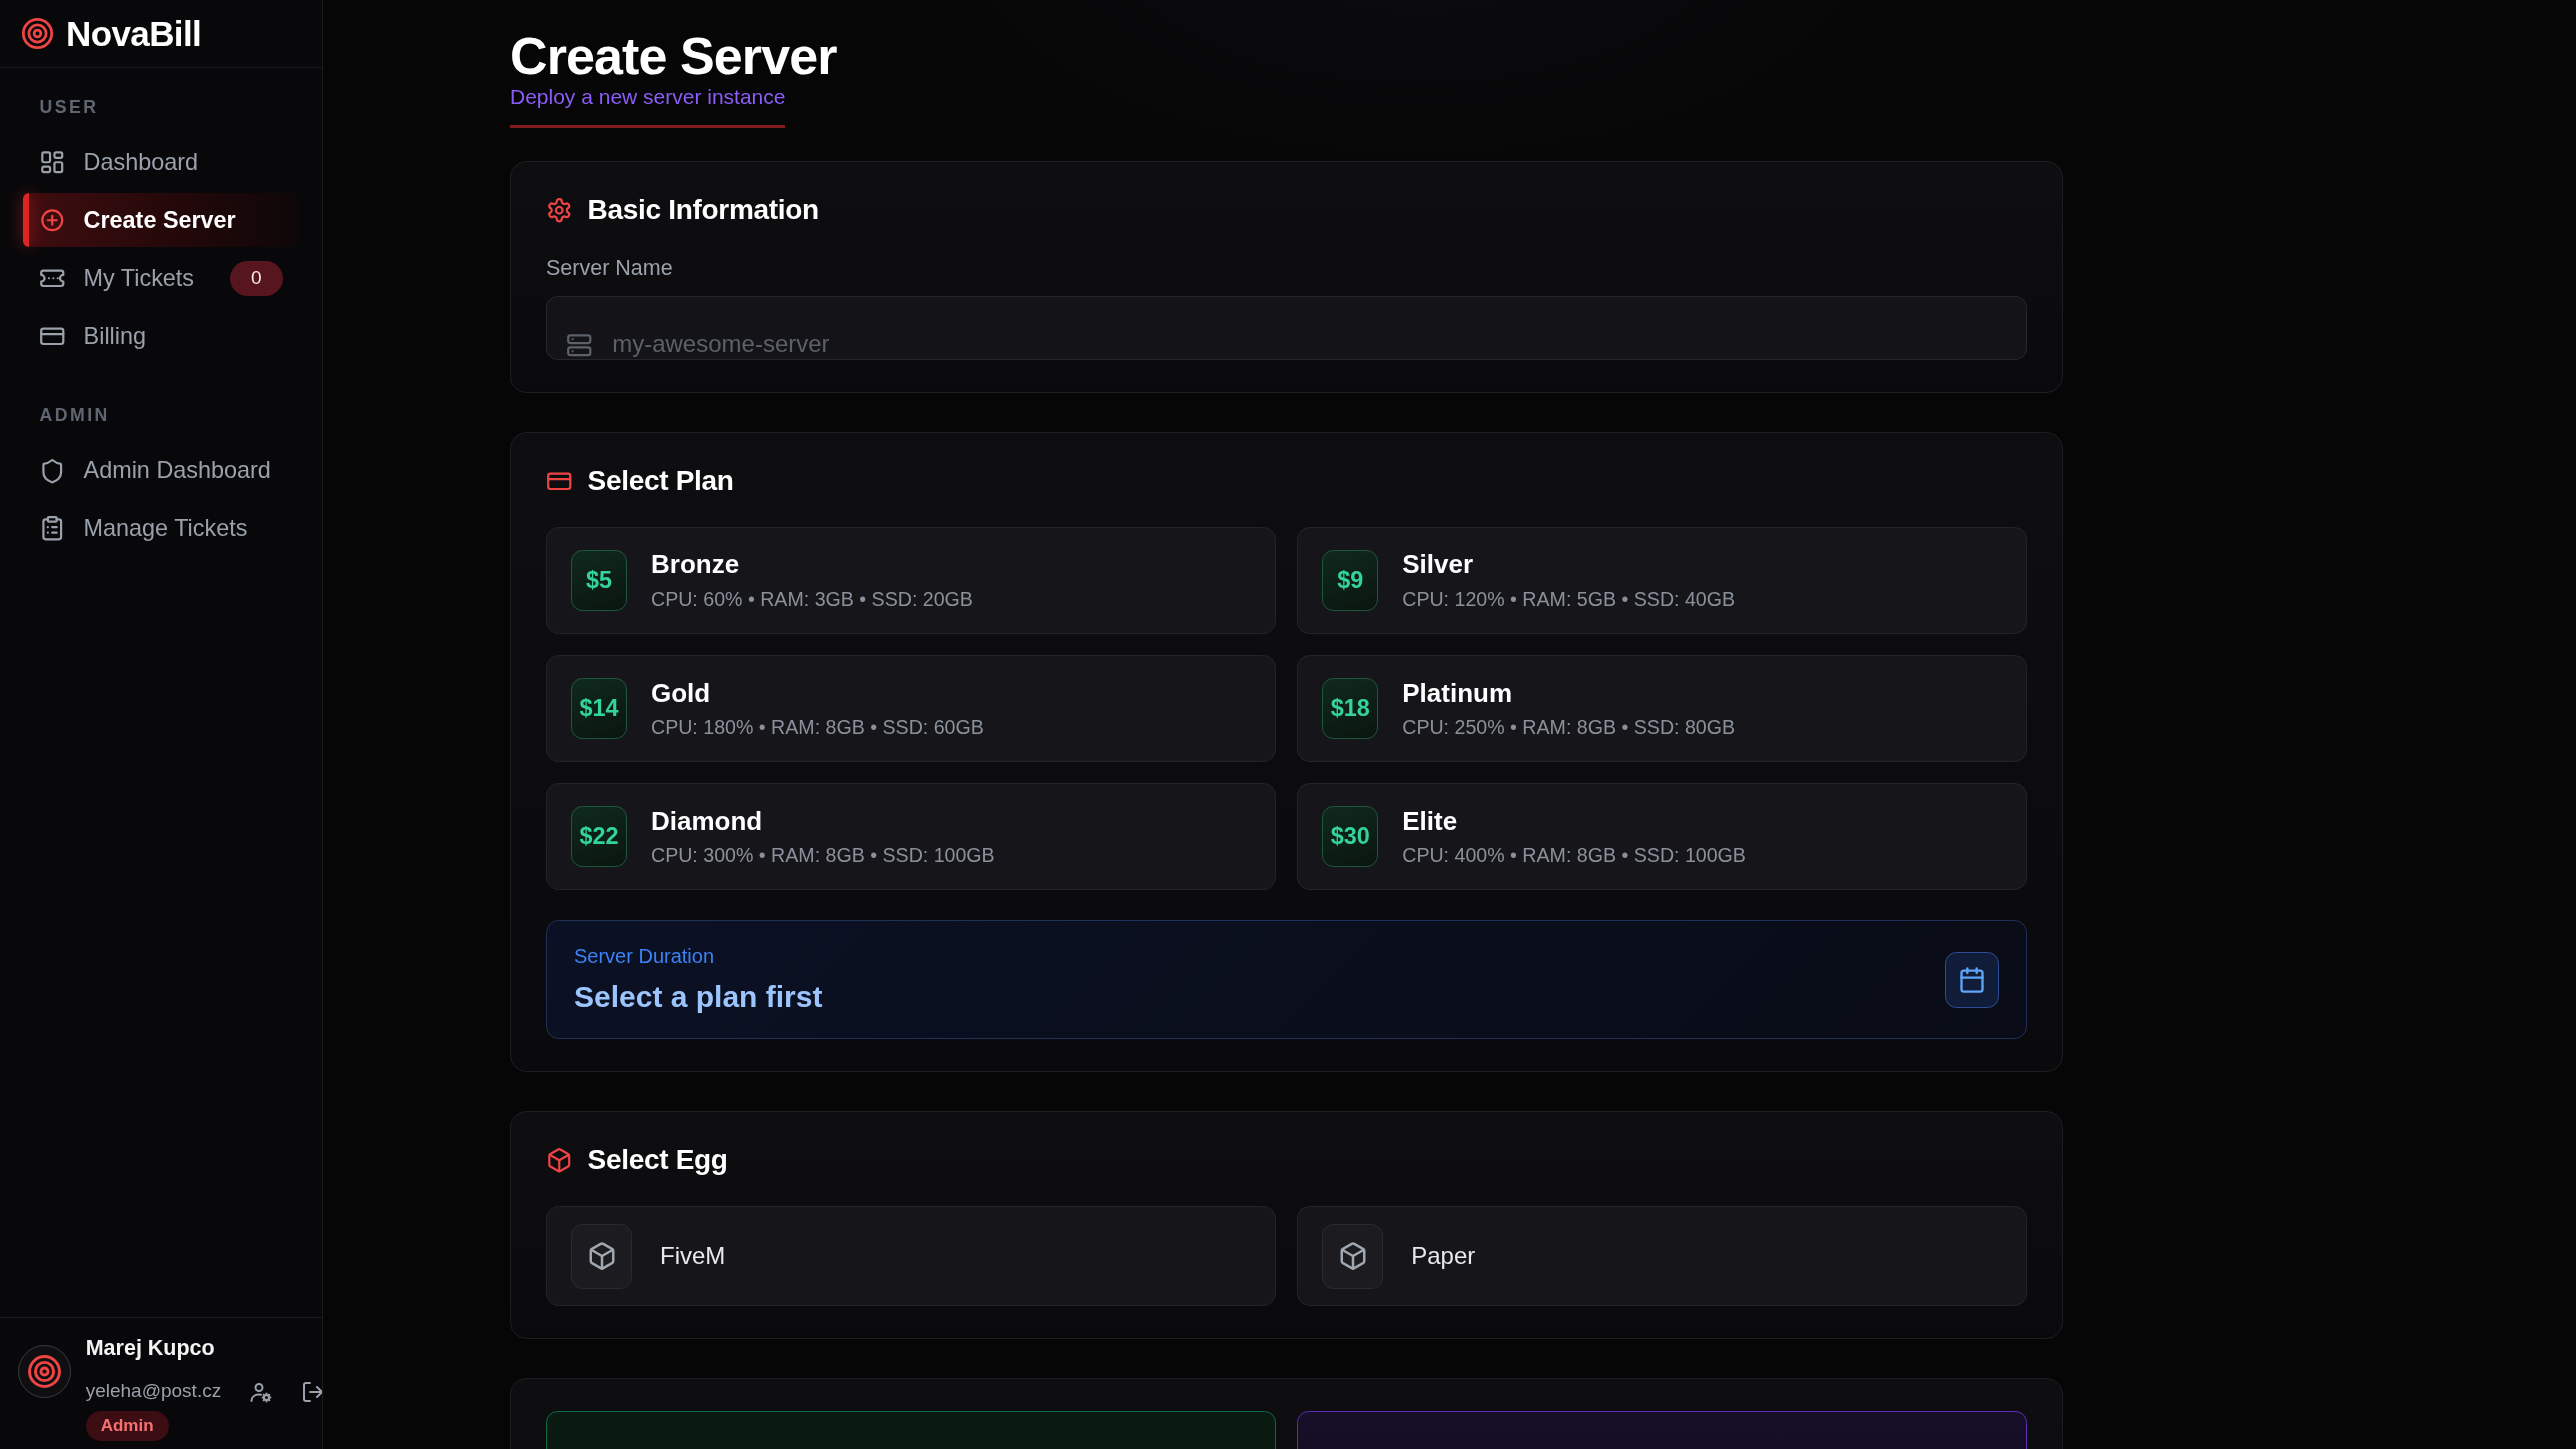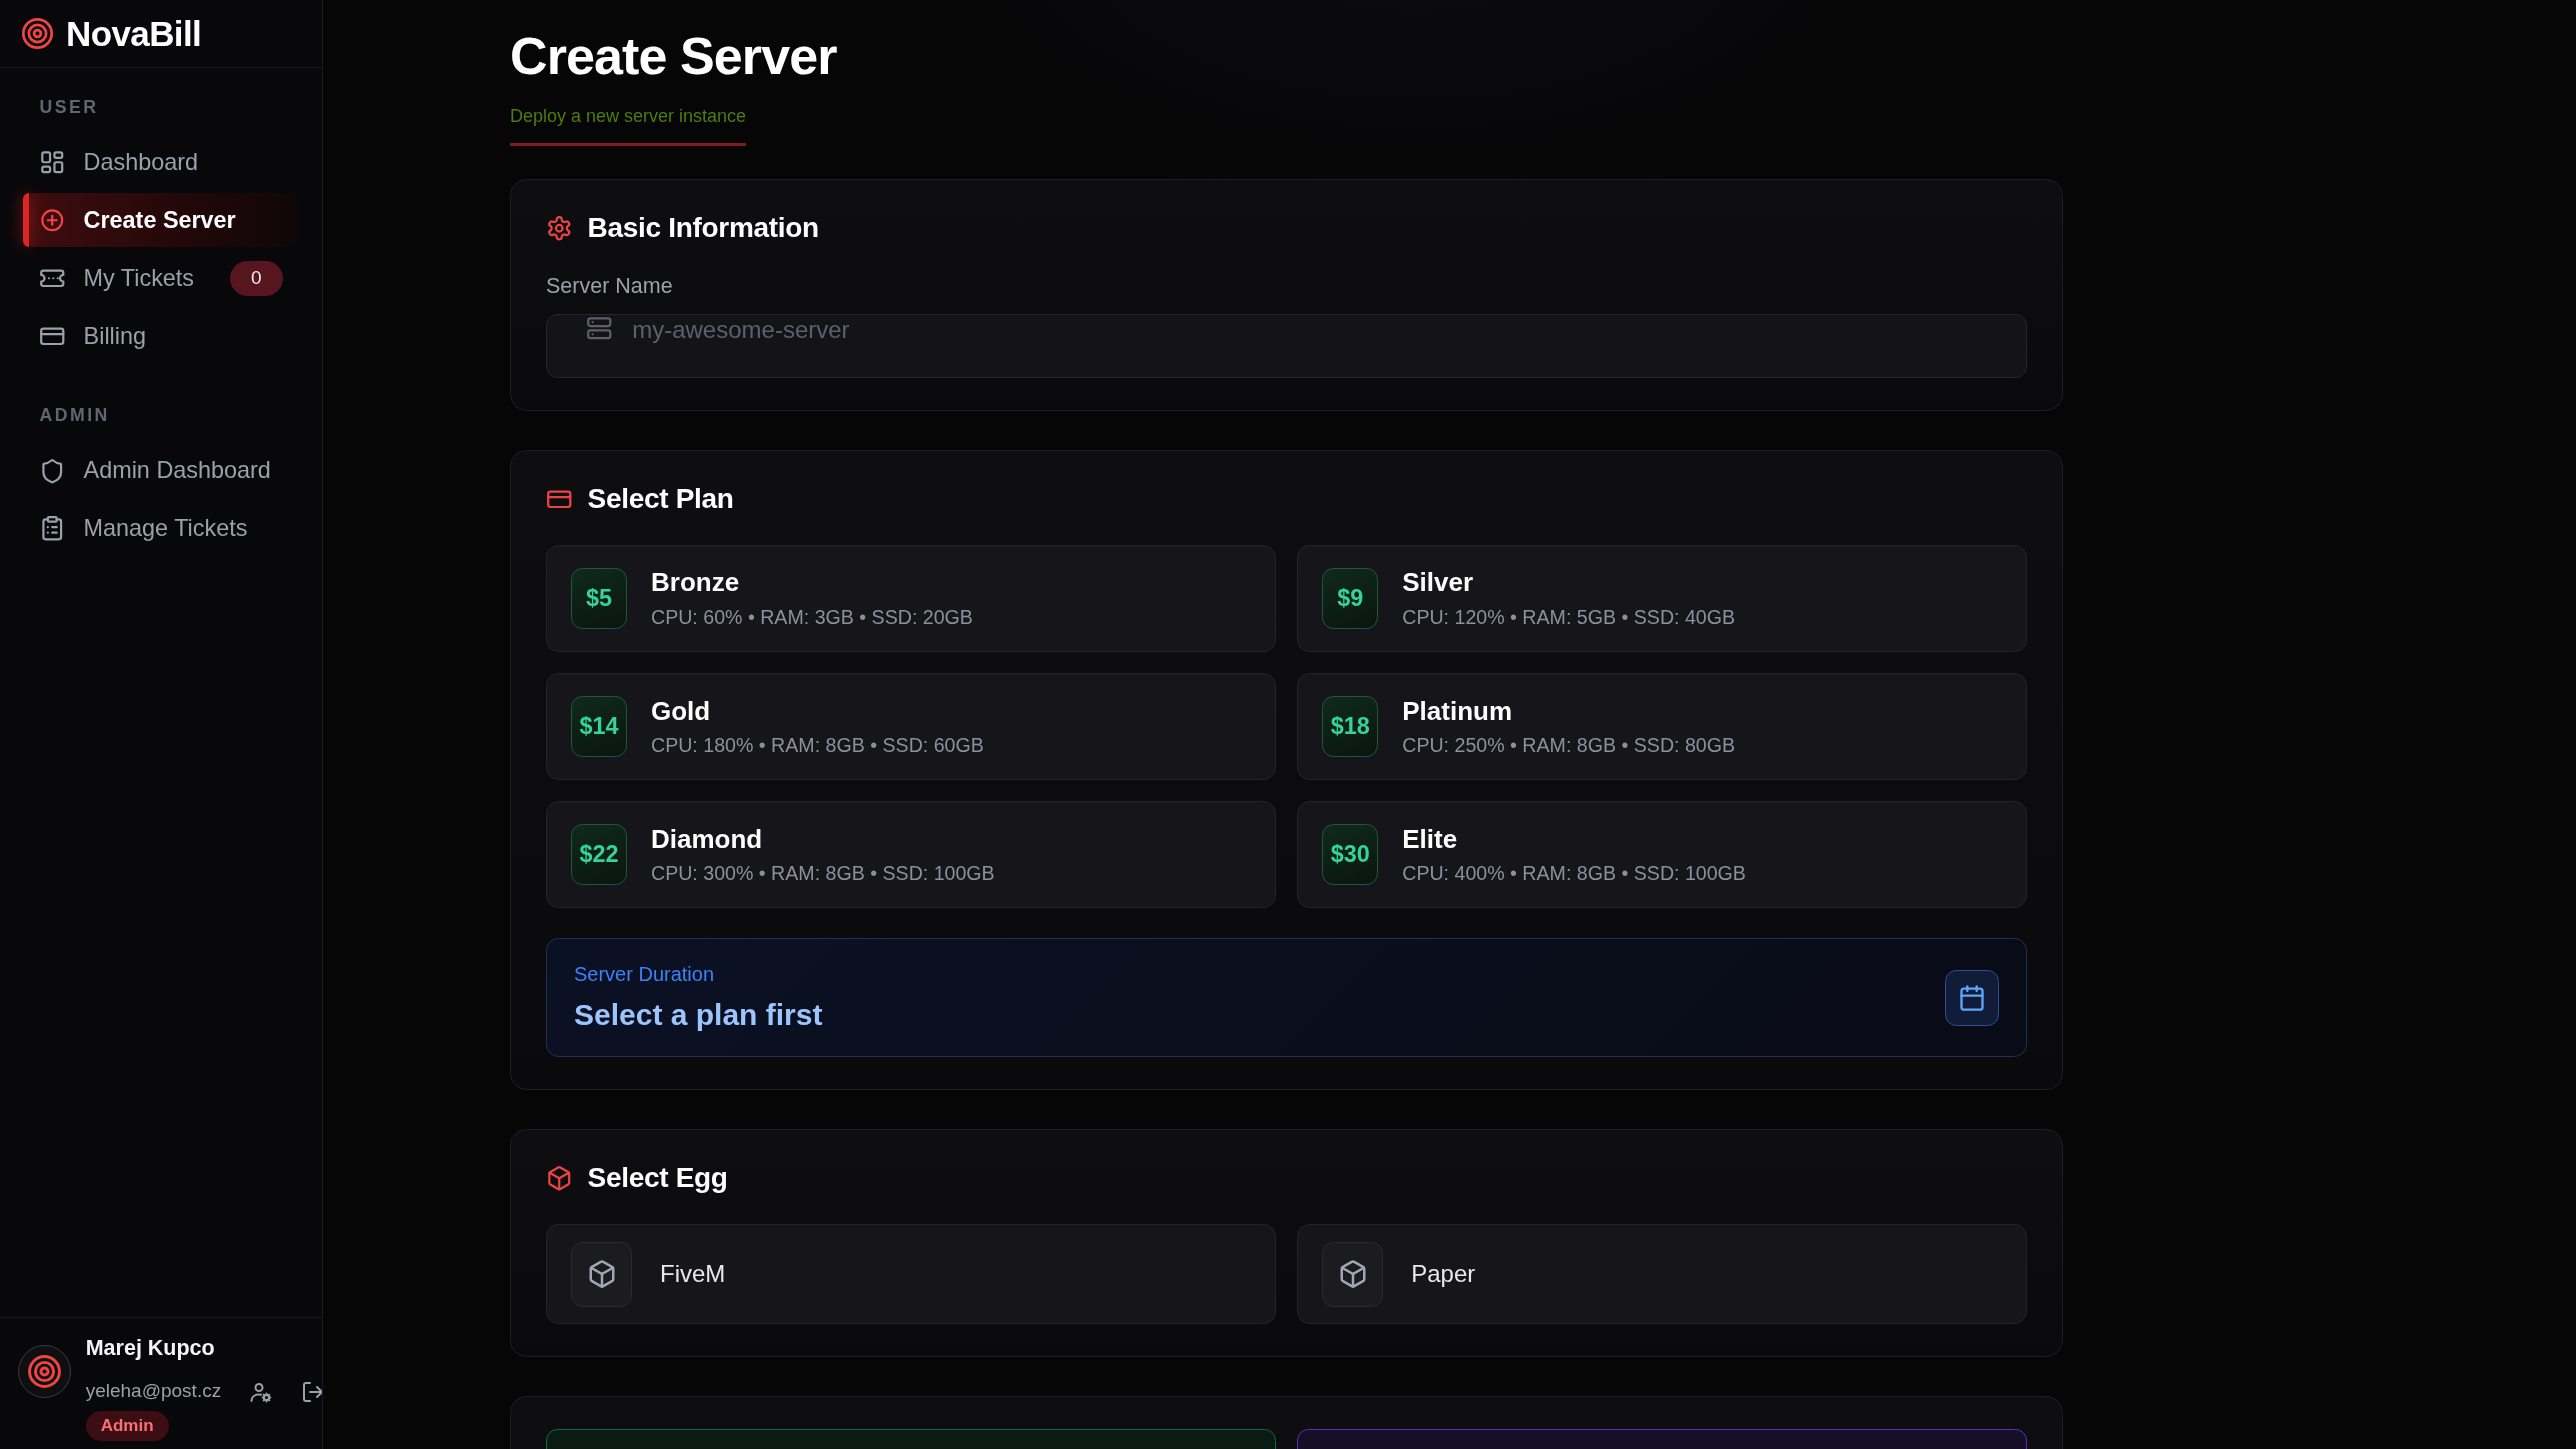--- a/index.html
+++ b/index.html
@@ -34,31 +34,31 @@
   .user-email-row{display:flex;align-items:flex-start;margin-top:19px}
   .user-email{color:#9aa1ab;font-size:19px}
   .icon-btn{background:none;border:none;color:#9aa1ab;margin-left:28px;padding:0;cursor:pointer}
   .icon-btn svg{width:24px;height:24px}
   .role-badge{display:inline-block;margin-top:7.6px;background:#3c0d13;color:#f87171;font-size:17px;font-weight:600;padding:5px 15px;border-radius:631px}
 
   
   .main{flex:1;overflow:hidden}
   .container{width:1553px;margin-left:187px;padding-top:29px}
   .page-title{font-size:52px;line-height:1.05;font-weight:800;color:#fff;margin:0;letter-spacing:-0.9px}
-  .page-subtitle{margin-top:22px;font-size:18px;color:#4d7c0f;width:fit-content;padding-bottom:16.4px;border-bottom:3.2px solid #7f1d1d}
+  .page-subtitle{margin-top:1px;font-size:21px;color:#8b5cf6;width:fit-content;padding-bottom:16.4px;border-bottom:3.2px solid #7f1d1d}
 
   .card{margin-top:39px;background:linear-gradient(180deg,#0e0e11,#0a0a0c);border:1.3px solid #1e1e23;border-radius:16.4px;padding:32px 35px}
   .card.first{margin-top:33px}
   .card-header{display:flex;align-items:center;gap:15px;margin-bottom:30px}
   .card-header .hdr-icon{color:#ef4444}
   .card-header .hdr-icon svg{width:26.5px;height:26.5px}
   .card-title{font-size:28px;font-weight:600;color:#fff;margin:0;letter-spacing:-0.3px}
 
   .field-label{display:block;font-size:21.5px;color:#9aa1ab;margin-bottom:15px}
-  .text-input{display:flex;align-items:flex-start;gap:17.7px;background:#141418;border:1.3px solid #26262d;border-radius:11.4px;height:62px;padding:0 39px}
+  .text-input{display:flex;align-items:flex-end;gap:17.7px;background:#141418;border:1.3px solid #26262d;border-radius:11.4px;height:62px;padding:0 19px}
   .text-input .in-icon{color:#5b6069}
   .text-input .in-icon svg{width:26.5px;height:26.5px}
   .text-input input{flex:1;background:transparent;border:none;outline:none;color:#e5e7eb;font-size:24px;font-family:inherit}
   .text-input input::placeholder{color:#5b6069}
 
   .plan-grid{display:grid;grid-template-columns:1fr 1fr;gap:21.5px}
   .plan{display:flex;align-items:center;gap:24px;background:#16161a;border:1.3px solid #232329;border-radius:12.6px;padding:21.5px 24px;cursor:pointer}
   .price-badge{width:54px;height:59px;border-radius:11.4px;background:linear-gradient(160deg,#102a1d,#0a150f);border:1.3px solid #1e5740;color:#34d399;font-size:23.4px;font-weight:700;display:flex;align-items:center;justify-content:center;flex:none}
   .plan-name{font-size:26px;font-weight:600;color:#fff}
   .plan-specs{font-size:19.6px;color:#8b919c;margin-top:7.6px}

